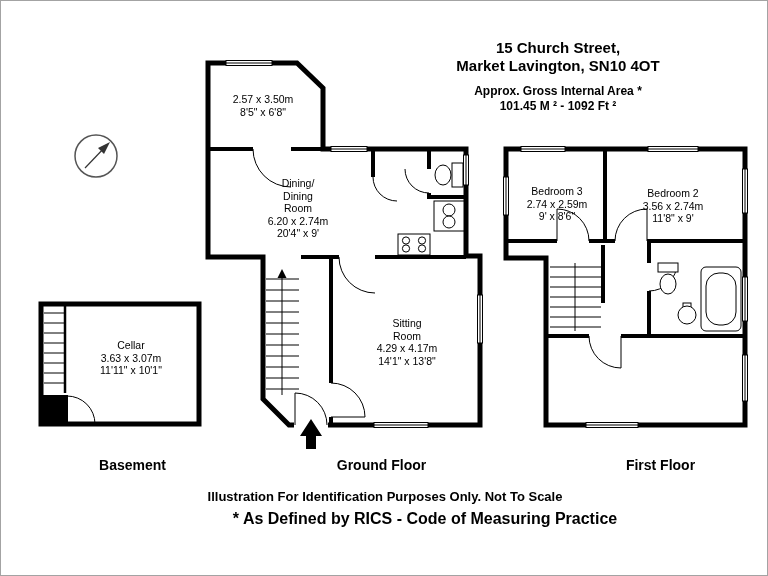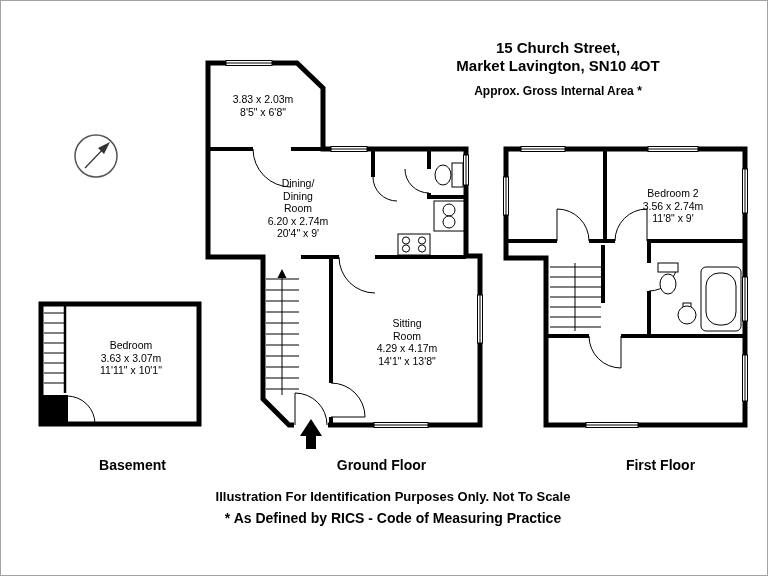--- a/index.html
+++ b/index.html
@@ -19,25 +19,25 @@
   .header .area { font-size:12px; font-weight:bold; line-height:15px; }
   .room-label {
     position:absolute; transform:translateX(-50%); text-align:center;
     font-size:10.5px; line-height:12.5px; white-space:nowrap;
   }
   .floor-label {
     position:absolute; transform:translateX(-50%); top:456px;
     font-size:14px; font-weight:bold; white-space:nowrap;padding-left:47px;
   }
   .footer-line {
-    position:absolute; left:392px; transform:translateX(-50%);
+    position:absolute; left:384px; transform:translateX(-50%);
     text-align:center; font-weight:bold; white-space:nowrap;
   }
   .footer-1 { top:488px; font-size:13px; }
-  .footer-2 { top:509px; font-size:14px; }
+  .footer-2 { top:509px; font-size:16px;margin-left:40px; }
 </style>
 </head>
 <body>
 
 <div class="page">
 
   <svg class="plan" width="768" height="576" viewBox="0 0 768 576">
 
     <g>
       <circle cx="95" cy="155" r="21" fill="#fff" stroke="#555" stroke-width="1.5"></circle>
@@ -210,49 +210,55 @@
         </g>
       </g>
     </g>
   </svg>
 
   <div class="header">
     <div class="addr">15 Church Street,</div>
     <div class="addr">Market Lavington, SN10 4OT</div>
     <div class="area-block">
       <div class="area">Approx. Gross Internal Area *</div>
+      <div class="area">101.45 M ² - 1092 Ft ²</div>
     </div>
   </div>
 
   <div class="room-label" style="left:262px; top:92px">
-    <div>3.83 x 2.03m</div>
+    <div>2.57 x 3.50m</div>
     <div>8'5" x 6'8"</div>
   </div>
 
   <div class="room-label" style="left:297px; top:176px">
     <div>Dining/</div>
     <div>Dining</div>
     <div>Room</div>
     <div>6.20 x 2.74m</div>
     <div>20'4" x 9'</div>
   </div>
 
   <div class="room-label" style="left:406px; top:316px">
     <div>Sitting</div>
     <div>Room</div>
     <div>4.29 x 4.17m</div>
     <div>14'1" x 13'8"</div>
   </div>
 
   <div class="room-label" style="left:130px; top:338px">
-    <div>Bedroom</div>
+    <div>Cellar</div>
     <div>3.63 x 3.07m</div>
     <div>11'11" x 10'1"</div>
   </div>
 
+  <div class="room-label" style="left:556px; top:184px">
+    <div>Bedroom 3</div>
+    <div>2.74 x 2.59m</div>
+    <div>9' x 8'6"</div>
+  </div>
 
   <div class="room-label" style="left:672px; top:186px">
     <div>Bedroom 2</div>
     <div>3.56 x 2.74m</div>
     <div>11'8" x 9'</div>
   </div>
 
 
   <div class="floor-label" style="left:108px">Basement</div>
   <div class="floor-label" style="left:357px">Ground Floor</div>

